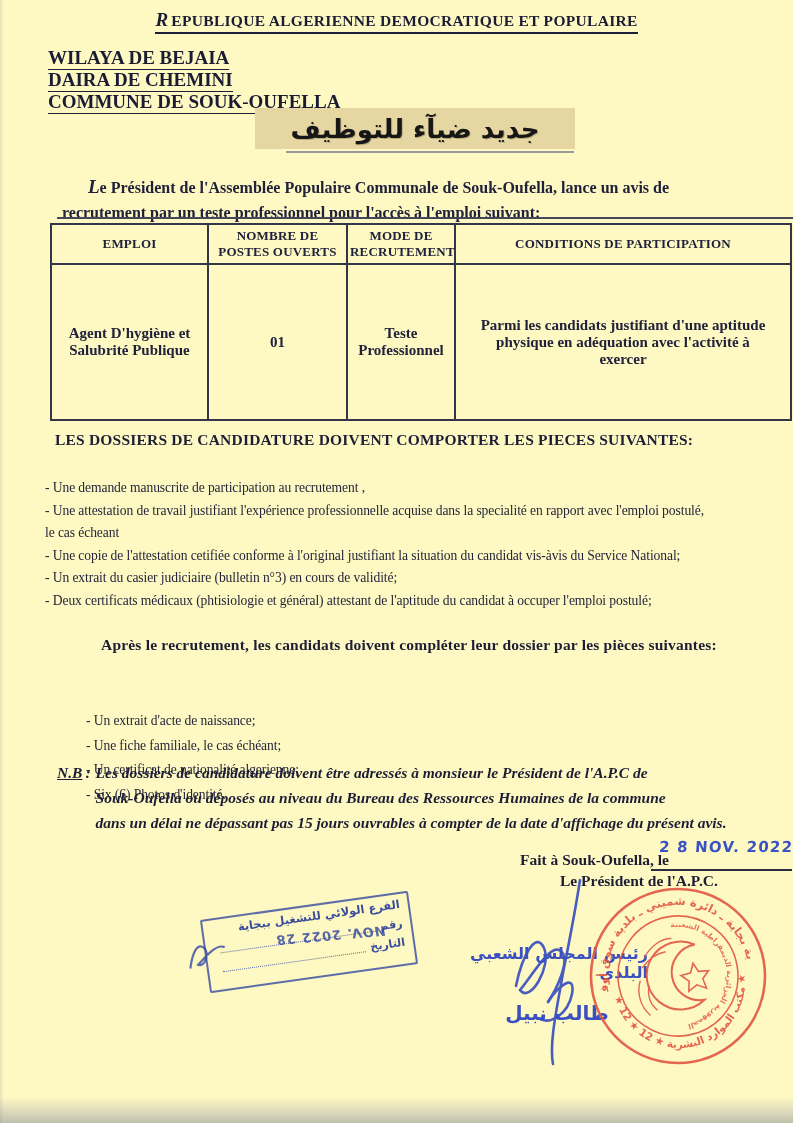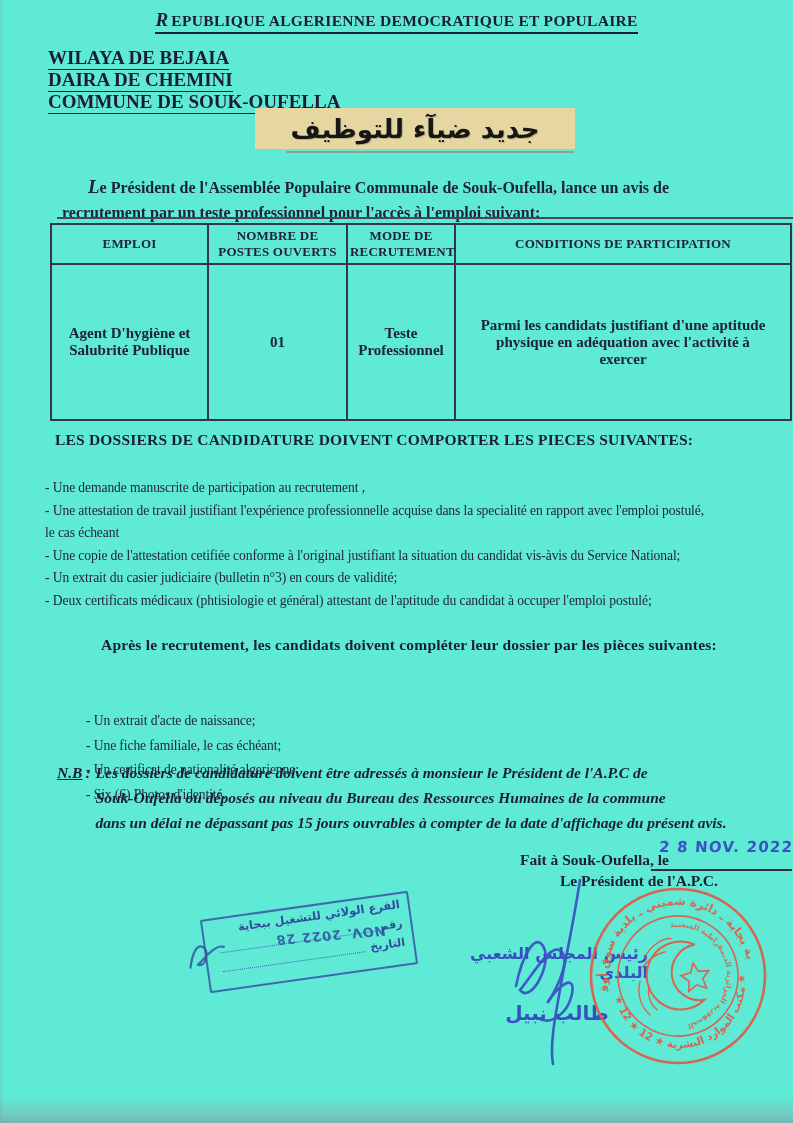--- a/index.html
+++ b/index.html
@@ -1,18 +1,18 @@
 <!DOCTYPE html>
 <html><head>
 <meta charset="utf-8">
 <style>
   html,body{margin:0;padding:0;}
   .page{
     position:relative; width:793px; height:1123px; overflow:hidden;
-    background:#5eead4; color:#21222f;
+    background:#fef9c3; color:#21222f;
     font-family:"Liberation Serif", serif;
   }
   
   .doc-title{position:absolute; top:9px; left:0; right:0; text-align:center;}
   .doc-title .wrap{display:inline-block; border-bottom:2px solid #1d1e38; padding-bottom:1px;
     font-weight:bold; font-size:15.5px; letter-spacing:.3px; color:#1b1c33;}
   .doc-title .t-init{font-style:italic; font-size:19px; margin-right:3px;}
   .org-block{position:absolute; top:47px; left:48px; font-weight:bold; font-size:19px;
     line-height:22px; color:#1b1c33;}
   .org-block .org-line span{border-bottom:1.6px solid #1d1e38; padding-bottom:1px;}

